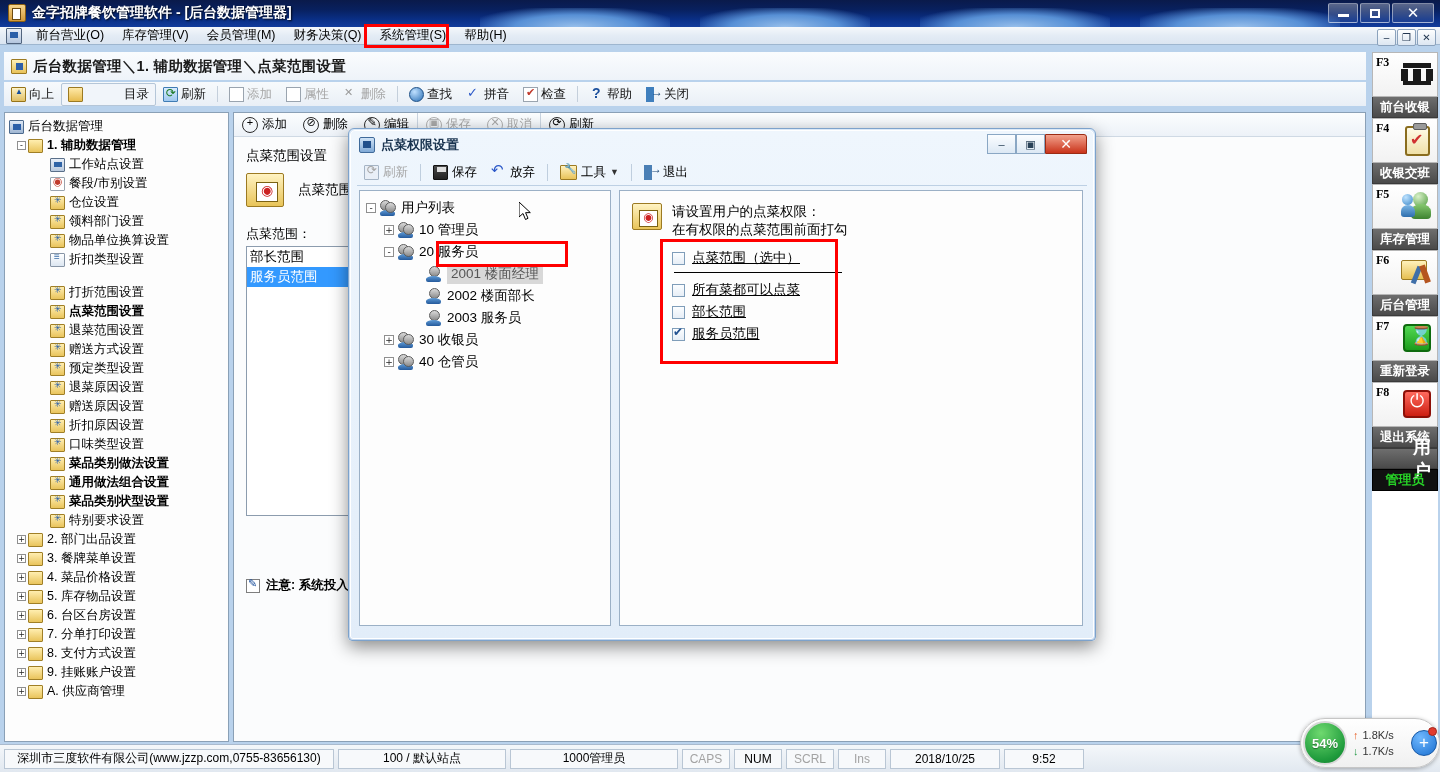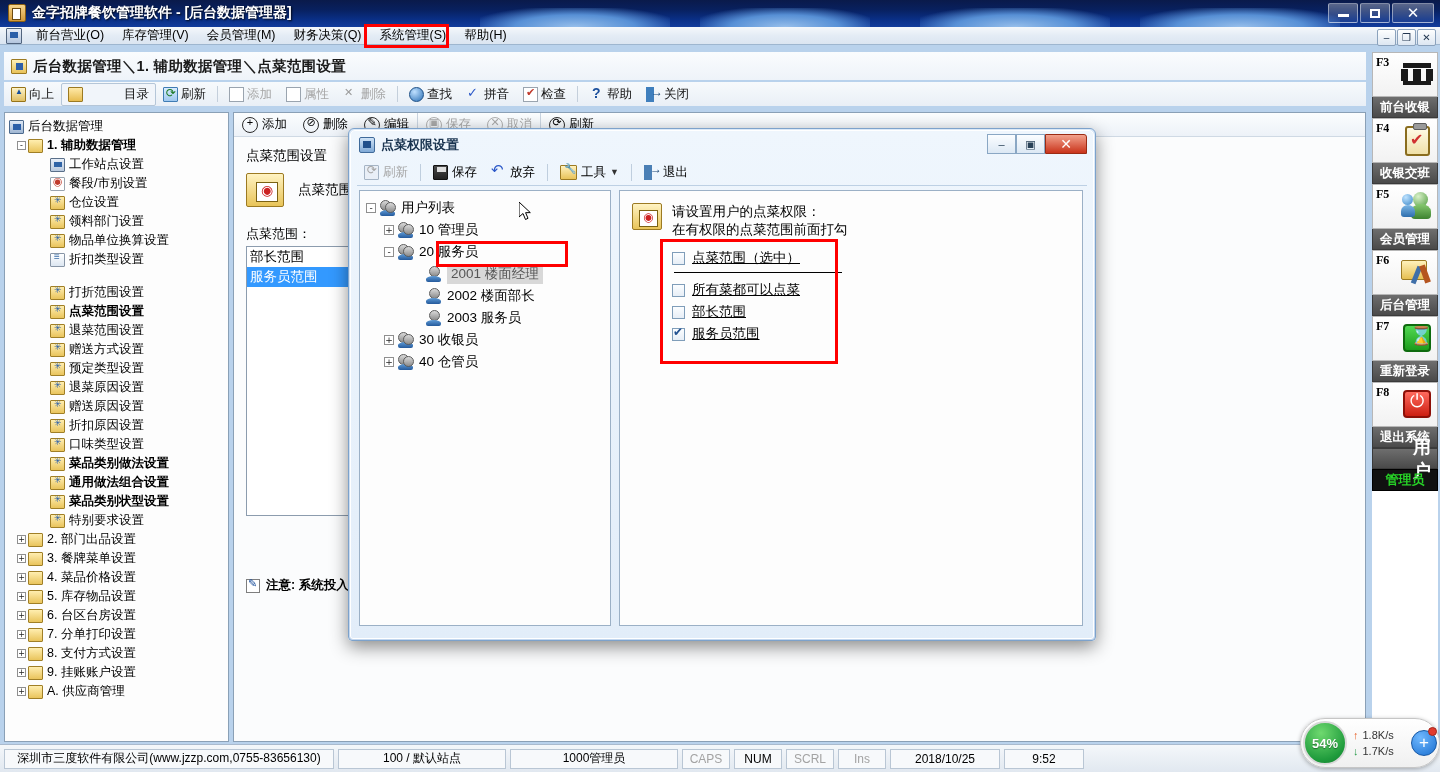--- a/index.html
+++ b/index.html
@@ -692,21 +692,21 @@
           <span class="fkey">F5</span>
           <span class="ficon">
             <div class="art-users">
               <i style="left:1px;top:2px;width:11px;height:11px;background:radial-gradient(circle at 35% 30%,#bfe3ff,#3a87c8);"></i>
               <i style="left:12px;top:0px;width:15px;height:15px;background:radial-gradient(circle at 35% 30%,#d9f0c9,#4d9c3c);"></i>
               <i style="left:10px;top:12px;width:20px;height:15px;border-radius:50% 50% 4px 4px;background:linear-gradient(180deg,#86c96f,#3d8230);"></i>
               <i style="left:0px;top:13px;width:14px;height:12px;border-radius:50% 50% 3px 3px;background:linear-gradient(180deg,#7bb6e5,#2f6fae);"></i>
             </div>
           </span>
         </div>
-        <div class="fcap">会员管理</div>
+        <div class="fcap">库存管理</div>
       </div>
       <div class="fblock">
         <div class="fbtn">
           <span class="fkey">F6</span>
           <span class="ficon">
             <div class="art-tools">
               <i style="position:absolute;left:0;top:2px;width:26px;height:20px;background:linear-gradient(180deg,#fff2bb,#e6bf52);border:1px solid #9c7a22;border-radius:2px;"></i>
               <i style="position:absolute;left:13px;top:8px;width:5px;height:18px;background:#3f6fa8;transform:rotate(22deg);"></i>
               <i style="position:absolute;left:21px;top:7px;width:6px;height:18px;background:#b5551f;transform:rotate(-20deg);"></i>
             </div>

